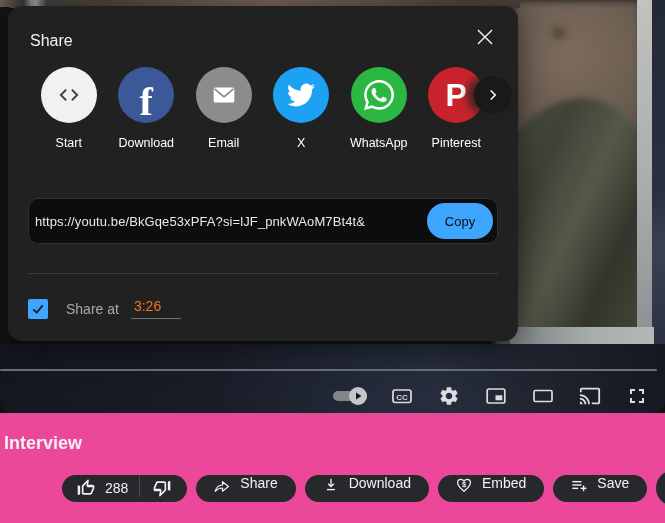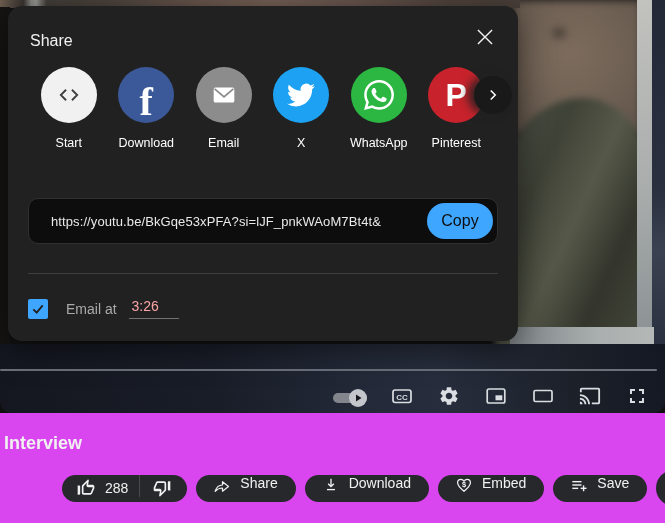--- a/index.html
+++ b/index.html
@@ -26,21 +26,21 @@
     background:linear-gradient(115deg,#51544a 0%,#3f4236 28%,#565949 48%,#33352c 68%,#4a4d3e 100%);
     border-radius:55% 45% 0 0 / 40% 35% 0 0; filter:blur(3px); }
   .frame-v { position:absolute; left:637px; top:0; width:15px; height:340px;
     background:linear-gradient(180deg,#c2c2be 0%,#a9adac 55%,#8b9194 100%); filter:blur(.6px); }
   .frame-h { position:absolute; left:510px; top:327px; width:144px; height:17px;
     background:linear-gradient(90deg,#7e8486 0%,#a9aeae 60%,#b4b8b6 100%); filter:blur(.6px); }
   .bottom-band { position:absolute; left:0; top:344px; width:665px; height:69px;
     background:linear-gradient(80deg,#14171f 0%,#191d28 32%,#242a39 56%,#272d3c 66%,#1b2029 86%,#141823 100%); }
   .progress-bar { position:absolute; left:0; top:369px; width:657px; height:2px;
     background:#6b707b; border-radius:2px; }
-  .controls { position:absolute; right:16px; top:384px; display:flex; align-items:flex-end; gap:23px; }
+  .controls { position:absolute; right:16px; top:384px; display:flex; align-items:center; gap:23px; }
   .ctrl { width:24px; height:24px; display:flex; align-items:center; justify-content:center; cursor:pointer; }
   .ctrl svg { display:block; }
   
   .toggle { position:relative; width:34px; height:20px; }
   .toggle .track { position:absolute; left:0; top:5px; width:34px; height:10px; border-radius:5px; background:#82868c; }
   .toggle .knob { position:absolute; right:0; top:1px; width:18px; height:18px; border-radius:50%;
     background:#c3c7cc; display:flex; align-items:center; justify-content:center; }
   
   .dialog { position:absolute; left:8px; top:6px; width:510px; height:335px;
     background:#212121; border-radius:14px; box-shadow:0 6px 34px rgba(0,0,0,.55); }
@@ -51,34 +51,34 @@
   .target { width:77.5px; display:flex; flex-direction:column; align-items:center; cursor:pointer; }
   .circle { width:56px; height:56px; border-radius:50%; display:flex; align-items:center; justify-content:center; overflow:hidden; }
   .t-label { margin-top:13px; font-size:12.5px; color:#ffffff; white-space:nowrap; }
   .fb-f { color:#fff; font-size:40px; font-weight:bold; line-height:1; margin-top:14px; font-family:"Liberation Serif",serif; }
   .pin-p { color:#fff; font-size:32px; font-weight:bold; line-height:1; }
   .scroll-btn { position:absolute; left:466px; top:70px; width:38px; height:38px; border-radius:50%;
     background:#191919; display:flex; align-items:center; justify-content:center; cursor:pointer;
     box-shadow:-6px 0 10px rgba(33,33,33,.9); }
   .url-box { position:absolute; left:20px; top:192px; width:470px; height:46px;
     background:#0d0d0d; border:1px solid #303030; border-radius:10px; display:flex; align-items:center; }
-  .url-text { margin-left:22px; width:388px; overflow:hidden; white-space:nowrap;
+  .url-text { margin-left:6px; width:388px; overflow:hidden; white-space:nowrap;
     font-size:13px; color:#e9e9e9; letter-spacing:.1px; }
   .copy-btn { position:absolute; right:4px; top:4px; width:66px; height:36px; border-radius:18px;
-    background:#3ea6ff; color:#0d0d0d; font-size:16px; font-weight:500; border:none;
+    background:#3ea6ff; color:#0d0d0d; font-size:13px; font-weight:500; border:none;
     display:flex; align-items:center; justify-content:center; cursor:pointer; font-family:inherit; }
   .dlg-divider { position:absolute; left:20px; top:267px; width:470px; height:1px; background:#3e3e3e; }
   .start-row { position:absolute; left:20px; top:292px; display:flex; align-items:center; }
   .checkbox { width:20px; height:20px; border-radius:2px; background:#3ea6ff;
     display:flex; align-items:center; justify-content:center; cursor:pointer; }
   .start-label { margin-left:18px; font-size:14px; color:#aaaaaa; }
-  .start-value { margin-left:12px; width:50px; padding:0 0 4px 3px; font-size:14px; color:#fca5a5;
+  .start-value { margin-left:12px; width:50px; padding:0 0 4px 3px; font-size:14px; color:#f97316;
     border-bottom:1px solid #717171; cursor:text; }
   
-  .below { position:absolute; left:0; top:413px; width:665px; height:110px; background:#d946ef; }
+  .below { position:absolute; left:0; top:413px; width:665px; height:110px; background:#ec4899; }
   .video-title { position:absolute; left:4px; top:20px; font-size:18px; font-weight:700; color:#f1f1f1; }
   .actions { position:absolute; left:62px; top:57px; display:flex; align-items:center; gap:9px; height:36px; }
   .pill { height:27px; border-radius:18px; background:#27282b; display:flex; align-items:flex-start;
     color:#f1f1f1; font-size:14px; font-weight:500; cursor:pointer; }
   .pill .lbl { margin-left:8px; margin-right:2px; }
   .seg-like { padding:0 11px 0 14px; display:flex; align-items:center; cursor:pointer; height:100%; }
   .seg-dislike { padding:0 15px 0 12px; display:flex; align-items:center; cursor:pointer; height:100%; }
   .seg-div { width:1px; height:22px; background:#4a4a4a; }
   .count { margin-left:9px; }
   .pad { padding:0 16px; }
@@ -220,21 +220,21 @@
     </div>
 
     <div class="dlg-divider"></div>
 
     <div class="start-row">
       <div class="checkbox">
         <svg width="16" height="16" viewBox="0 0 24 24" fill="none" stroke="#212121" stroke-width="2.8">
           <polyline points="5,12.5 10,17.5 19,6.5"></polyline>
         </svg>
       </div>
-      <div class="start-label">Email at</div>
+      <div class="start-label">Share at</div>
       <div class="start-value">3:26</div>
     </div>
   </div>
 
   <div class="below">
     <div class="video-title">Interview</div>
 
     <div class="actions">
       <div class="pill">
         <div class="seg-like">

